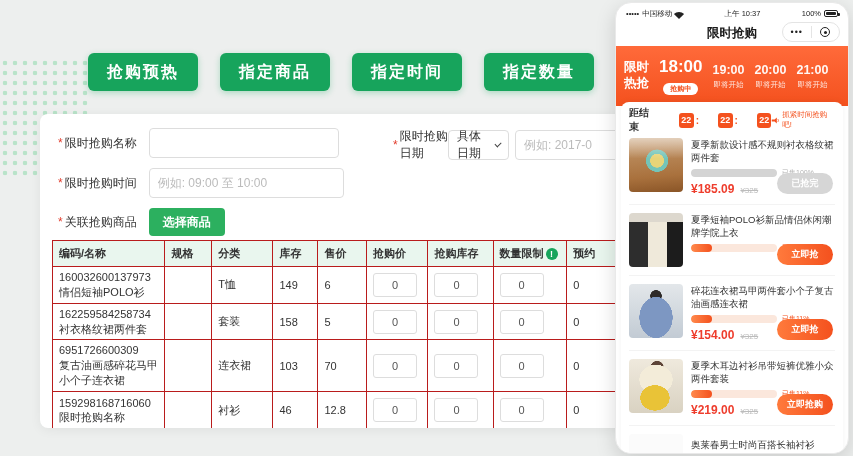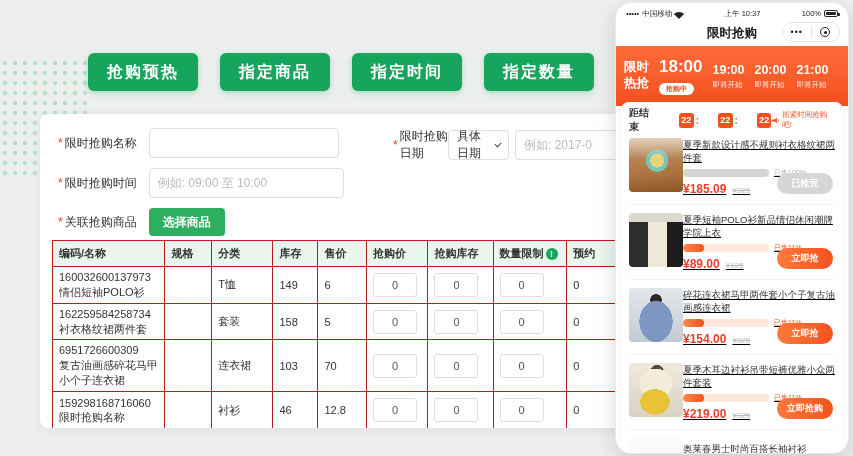--- a/index.html
+++ b/index.html
@@ -64,38 +64,38 @@
   .capsule .dots3 { flex:1; text-align:center; font-size:9px; color:#222; letter-spacing:1px; cursor:pointer; }
   .capsule .divider { width:1px; height:12px; background:#e4e4e4; }
   .capsule .target { flex:1; display:flex; align-items:center; justify-content:center; cursor:pointer; }
   .target .ring { width:10px; height:10px; border:1.4px solid #222; border-radius:50%;
     display:flex; align-items:center; justify-content:center; }
   .target .ring::after { content:""; width:3px; height:3px; background:#222; border-radius:50%; }
 
   .banner { height:60px; background:linear-gradient(180deg,#ff6a3a,#f4511e);
     display:flex; align-items:center; padding:0 8px; gap:10px; }
   .banner-tag { color:#fff; font-weight:bold; font-size:12.5px; line-height:1.25; }
-  .slot { cursor:pointer; }
+  .slot { text-align:center; cursor:pointer; }
   .slot .t-active { color:#fff; font-size:17px; font-weight:bold; }
   .slot .t { color:rgba(255,255,255,.95); font-size:12.5px; font-weight:bold; }
   .slot .badge { margin-top:2px; background:#fff; color:#f4511e; font-size:7px; font-weight:bold;
     border-radius:7px; padding:1px 7px; display:inline-block; }
   .slot .st { margin-top:3px; color:rgba(255,255,255,.85); font-size:7.5px; }
 
   .card { position:absolute; left:5px; right:5px; top:99px; bottom:0; background:#fff;
     border-radius:8px 8px 0 0; box-shadow:0 -1px 6px rgba(0,0,0,.05); padding:8px 8px 0 8px; }
   .cd-row { display:flex; align-items:center; height:20px; }
   .cd-label { font-size:10px; font-weight:bold; color:#333; margin-right:4px; }
   .cd-box { width:15px; height:15px; background:#f4511e; border-radius:3px; color:#fff;
     font-size:9px; font-weight:bold; display:flex; align-items:center; justify-content:center;margin-left:17px; }
   .cd-colon { color:#f4511e; font-weight:bold; font-size:10px; margin:0 2px; }
   .cd-notice { margin-left:auto; display:flex; align-items:center; gap:2px;
     font-size:7.5px; color:#f4511e; }
 
-  .prod { display:flex; padding:8px 0; border-bottom:1px solid #f3f3f3; position:relative; cursor:pointer;text-decoration:underline; }
+  .prod { display:flex; gap:8px; padding:8px 0; border-bottom:1px solid #f3f3f3; position:relative; cursor:pointer; }
   .pimg { width:54px; height:54px; border-radius:4px; flex:none; }
   .pimg1 { background:
       linear-gradient(180deg, rgba(255,255,255,.55), rgba(255,255,255,0) 38%),
       radial-gradient(circle at 52% 42%, #e8d478 0 16%, #74c4b8 17% 26%, transparent 27%),
       linear-gradient(175deg,#c49a6e 0%, #a9713d 70%, #8a5527 100%); }
   .pimg2 { background:
       linear-gradient(180deg,#ddd8ce 0 16%, transparent 16%),
       linear-gradient(90deg,#2d2d2d 0 36%, #efe9da 36% 70%, #1c1c1c 70%),
       #e8e2d6; }
   .pimg3 { background:
@@ -346,24 +346,20 @@
     <div class="prod">
       <div class="pimg pimg2"></div>
       <div class="pinfo">
         <div class="ptitle">夏季短袖POLO衫新品情侣休闲潮牌学院上衣</div>
         <div class="prog-row">
           <div class="prog">
               <div class="bar" style="width: 24%;"></div>
             </div>
           <span class="sold">已售11%</span>
         </div>
-        <div class="price-row">
-          <span class="price">¥89.00</span>
-          <span class="oprice">¥125</span>
-        </div>
       </div>
       <button class="buy-btn">立即抢</button>
     </div>
 
     <div class="prod">
       <div class="pimg pimg3"></div>
       <div class="pinfo">
         <div class="ptitle">碎花连衣裙马甲两件套小个子复古油画感连衣裙</div>
         <div class="prog-row">
           <div class="prog">

